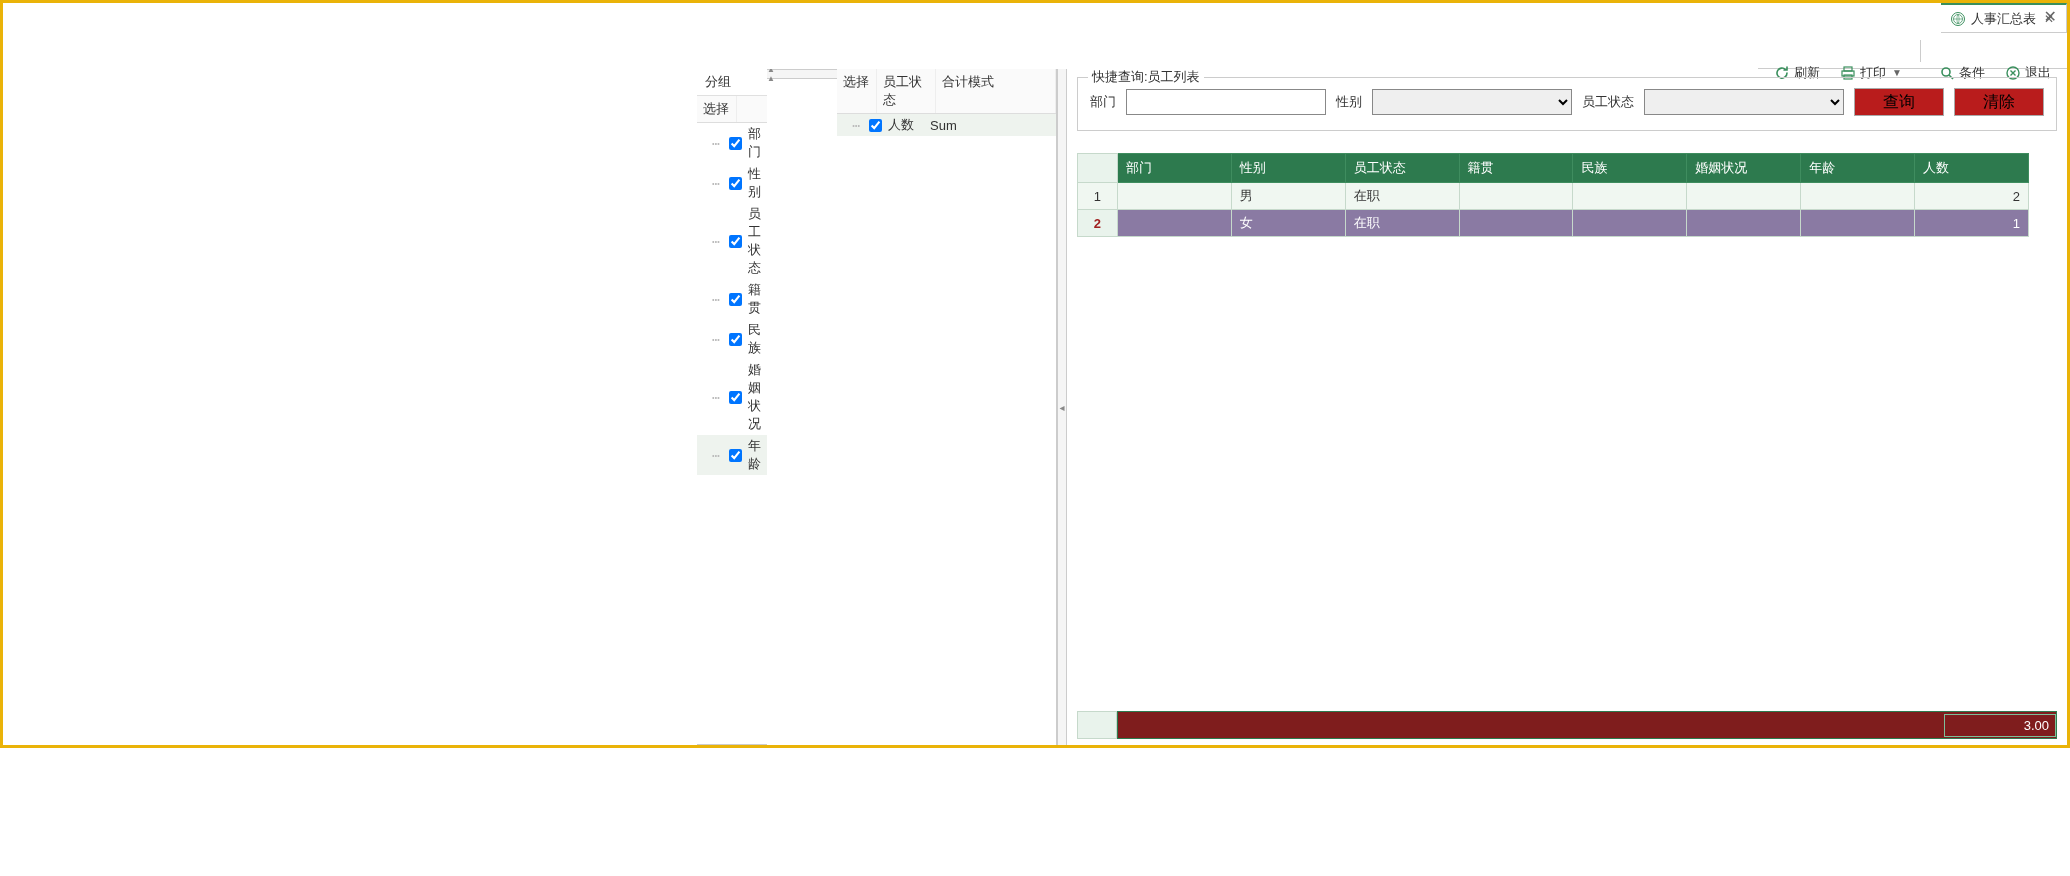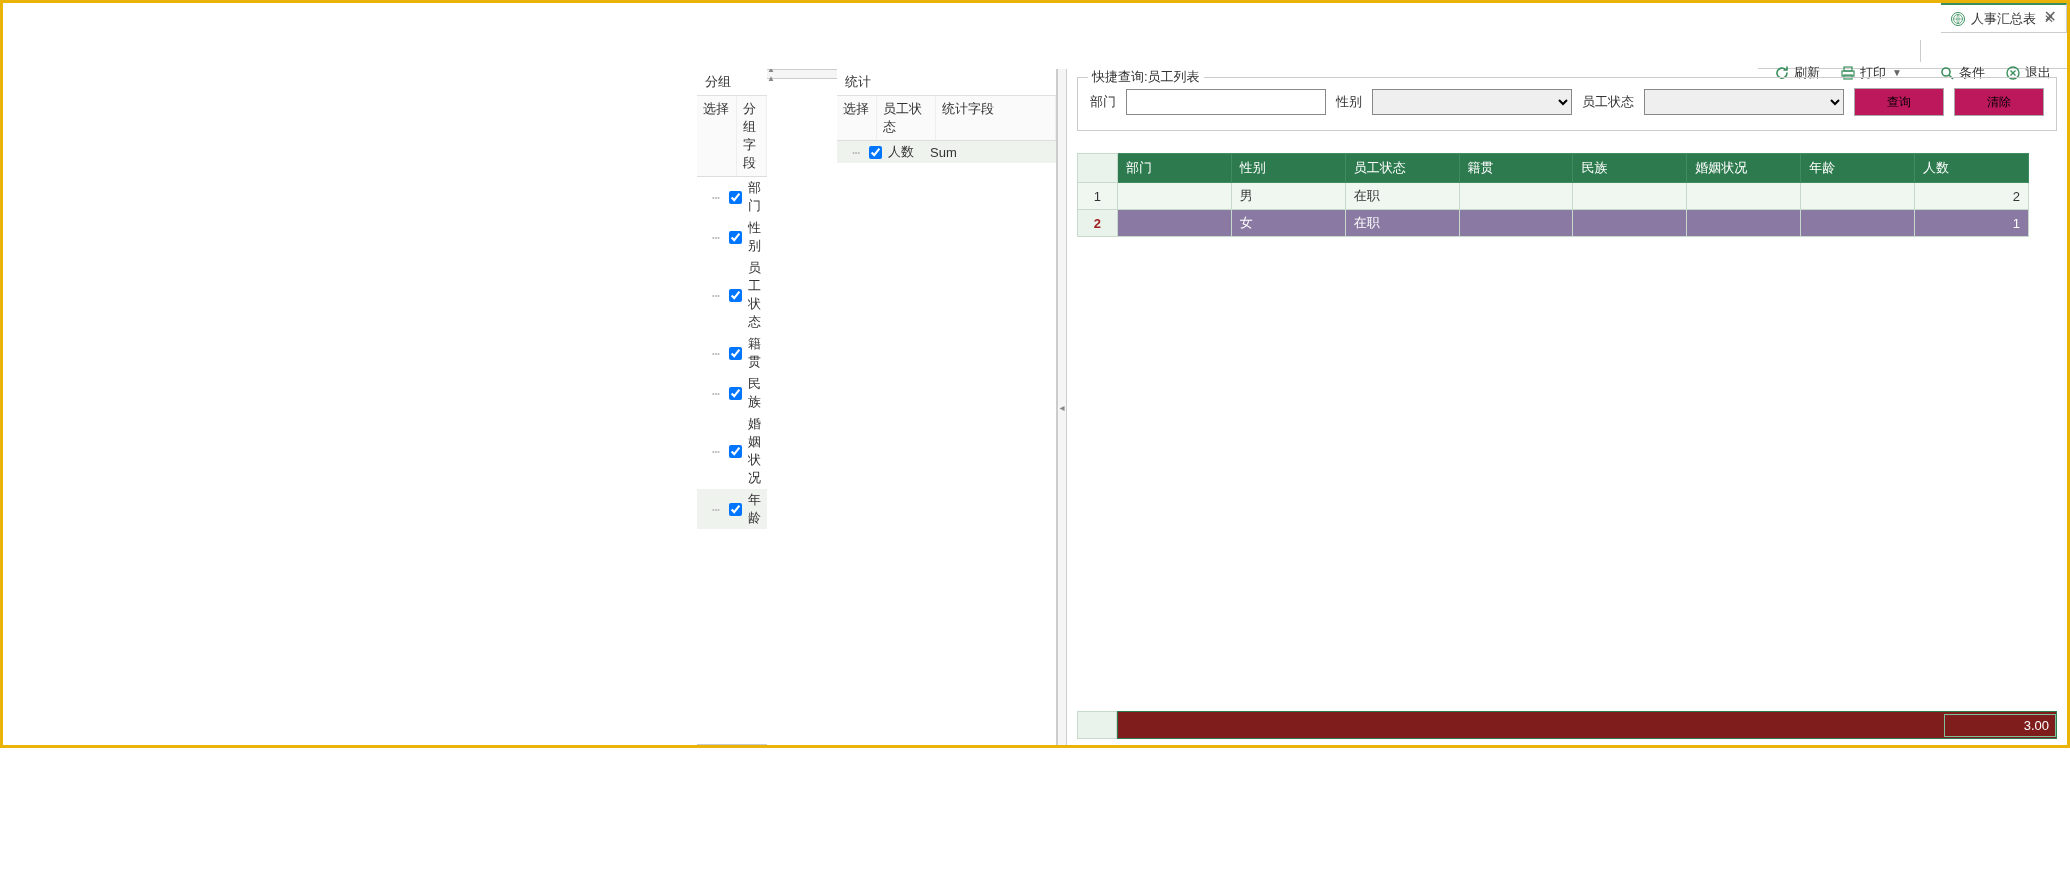--- a/index.html
+++ b/index.html
@@ -55,21 +55,21 @@
 
 
 .query-group { margin: 8px 10px 0 10px; border: 1px solid #ccc; padding: 10px 12px 14px 12px; position: relative; }
 .query-legend { position: absolute; top: -10px; left: 10px; background: #fff; padding: 0 4px; font-size: 13px; }
 .query-row { display: flex; align-items: center; gap: 10px; flex-wrap: wrap; }
 .qlabel { font-size: 13px; }
 .qinput { height: 26px; border: 1px solid #888; padding: 0 6px; font-size: 13px; }
 .qinput.w200 { width: 200px; }
 .qselect { height: 26px; border: 1px solid #888; font-size: 13px; padding: 0 4px; }
 .qselect.w200 { width: 200px; }
-.qbtn { height: 28px; width: 90px; border: 1px solid #aaa; background: #be185d; cursor: pointer; font-size: 12px; }
+.qbtn { height: 28px; width: 90px; border: 1px solid #aaa; background: #b91c1c; cursor: pointer; font-size: 16px; }
 
 
 .grid-wrap { flex: 1; margin: 14px 10px 0 10px; overflow: auto; }
 table.grid { border-collapse: collapse; width: 952px; }
 table.grid th { background: #2d7a4e; color: #fff; font-weight: normal; text-align: left; padding: 5px 8px; border: 1px solid #3f8d5f; }
 table.grid th.rownumhead { background: #e9f3ec; border: 1px solid #c6d9cb; width: 40px; }
 table.grid td { border: 1px solid #c6d9cb; padding: 4px 8px; height: 26px; }
 table.grid td.rownum { background: #e9f3ec; text-align: center; width: 40px; color: #333; }
 table.grid tr.r1 td { background: #f0f7f1; }
 table.grid tr.r2 td { background: #8a7aa3; color: #fff; }
@@ -146,21 +146,20 @@
   </div>
 
   <div class="main">
 
     <div class="sidebar">
 
       <div class="panel panel-group">
         <div class="panel-title">分组</div>
         <div class="tree-header">
           <div class="th-sel">选择</div>
-          <div class="th-field">分组字段</div>
         </div>
         <div class="panel-body" id="group-body">
             <div class="tree-row">
               <span class="connector">⋯</span>
               <input type="checkbox" checked="" style="">
               <span class="field">部门</span>
             </div>
             <div class="tree-row">
               <span class="connector">⋯</span>
               <input type="checkbox" checked="" style="">
@@ -190,25 +189,24 @@
               <span class="connector">⋯</span>
               <input type="checkbox" checked="" style="">
               <span class="field">年龄</span>
             </div>
           </div>
       </div>
 
       <div class="splitter-h">▲ ▲</div>
 
       <div class="panel panel-stats">
-        <div class="panel-title">统计</div>
         <div class="tree-header">
           <div class="th-sel">选择</div>
           <div class="th-field">员工状态</div>
-          <div class="th-mode">统计字段</div>
+          <div class="th-mode">合计模式</div>
         </div>
         <div class="panel-body" id="stats-body">
             <div class="tree-row sel">
               <span class="connector">⋯</span>
               <input type="checkbox" checked="" style="">
               <span class="field">人数</span>
               <span class="mode">Sum</span>
             </div>
           </div>
       </div>

